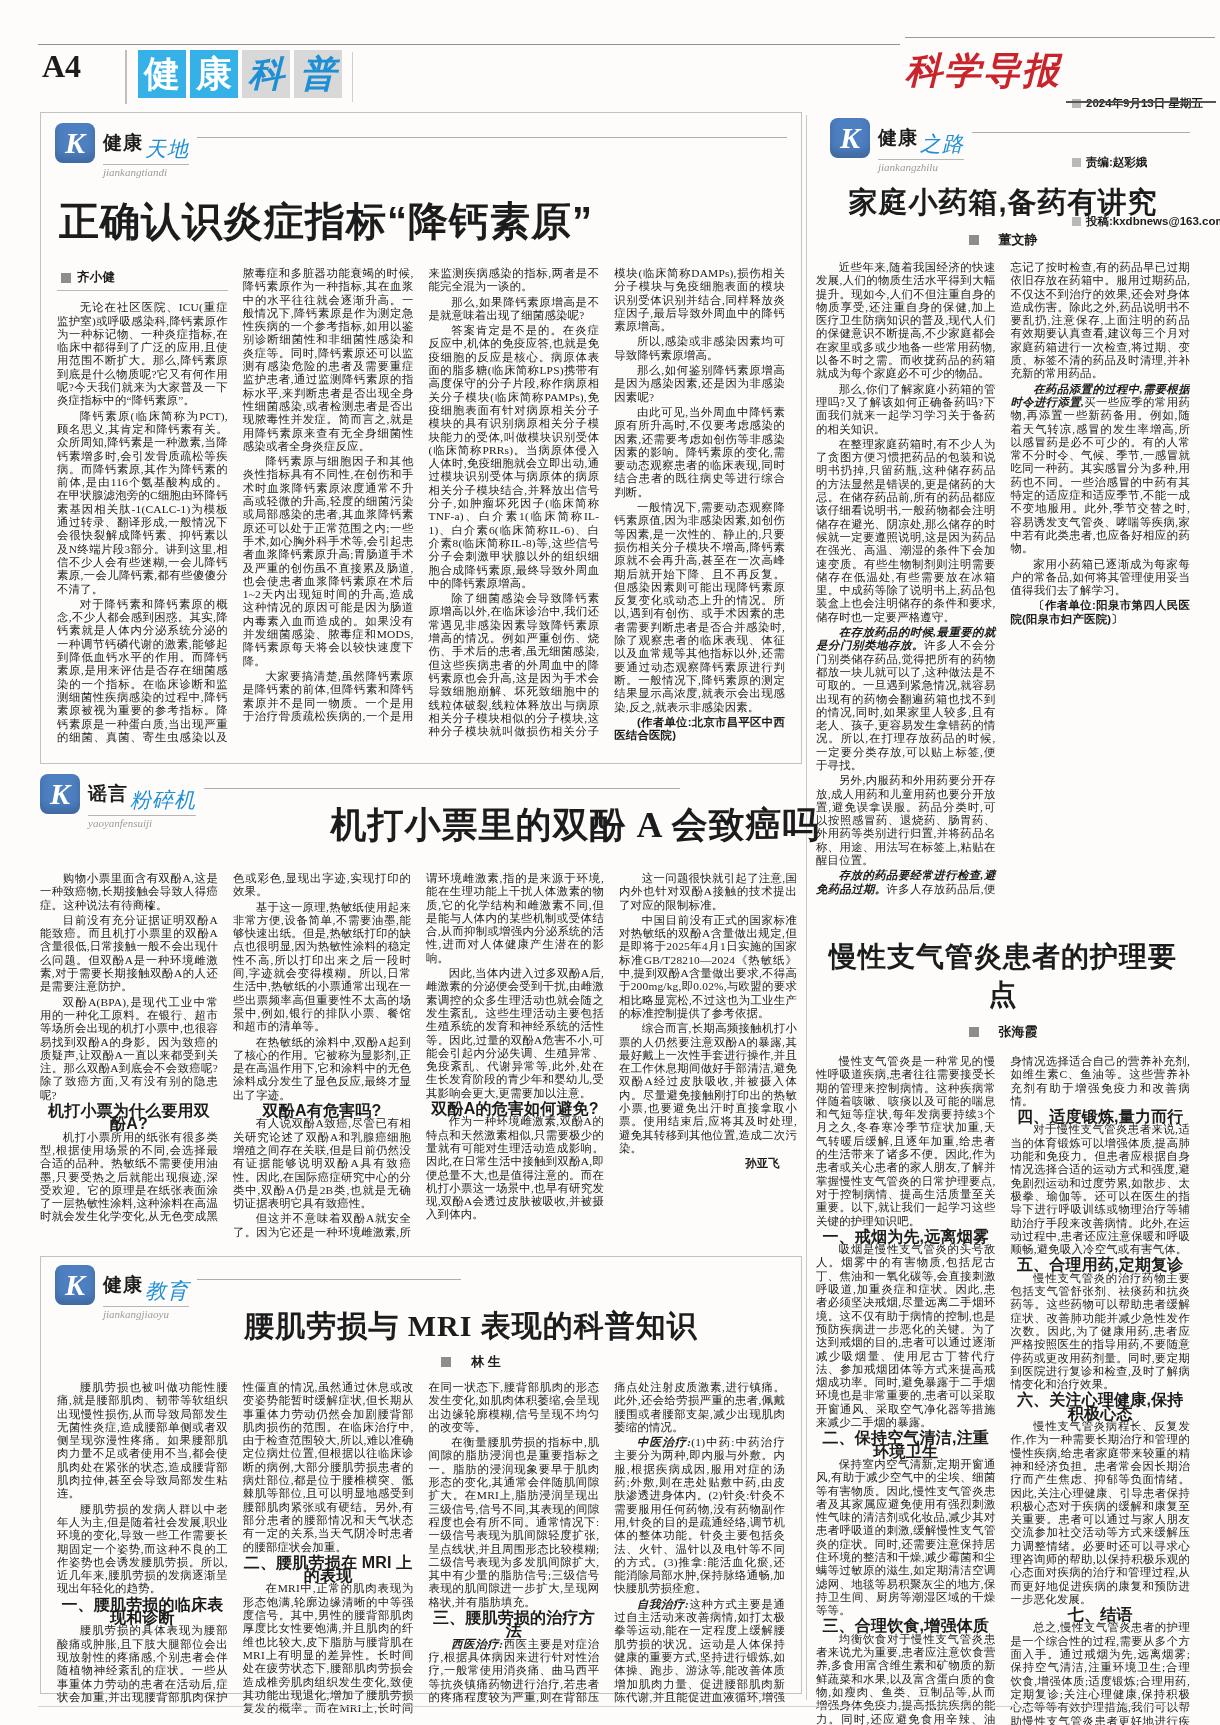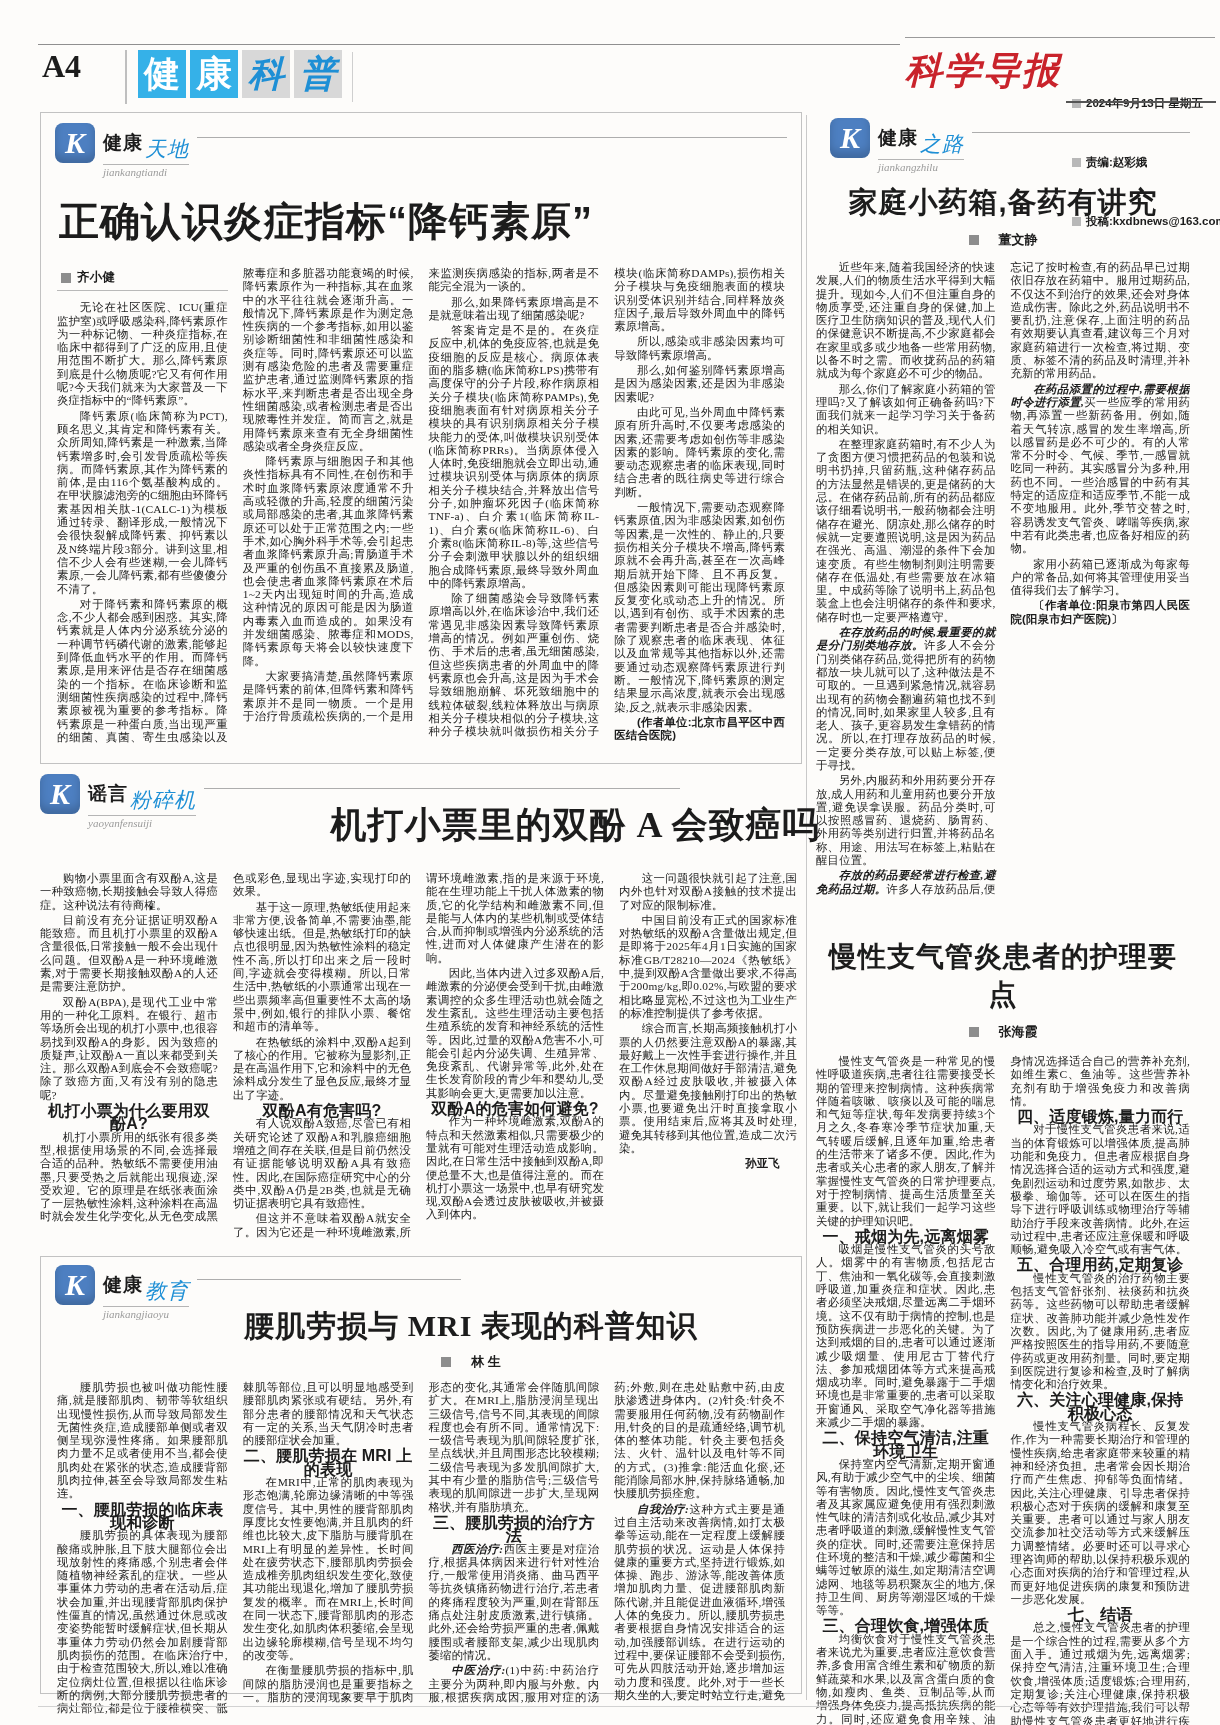--- a/index.html
+++ b/index.html
@@ -223,20 +223,21 @@
     </div>
     <div class="sec-line"></div>
   </div>
   <div class="headline" style="font-size:30px;text-align:center;margin-top:-14px;padding-left:100px;font-family:'Liberation Serif','DejaVu Serif',serif;">腰肌劳损与 MRI 表现的科普知识</div>
   <div class="byline" style="margin-top:6px;padding-left:100px;">
     <span class="sq"></span>
     <span>林 生</span>
   </div>
   <div class="body cols4" style="margin:10px 16px 0 16px;height:336px;">
       <p class="b-p">腰肌劳损也被叫做功能性腰痛,就是腰部肌肉、韧带等软组织出现慢性损伤,从而导致局部发生无菌性炎症,造成腰部单侧或者双侧呈现弥漫性疼痛。如果腰部肌肉力量不足或者使用不当,都会使肌肉处在紧张的状态,造成腰背部肌肉拉伸,甚至会导致局部发生粘连。</p>
+      <p class="b-p">腰肌劳损的发病人群以中老年人为主,但是随着社会发展,职业环境的变化,导致一些工作需要长期固定一个姿势,而这种不良的工作姿势也会诱发腰肌劳损。所以,近几年来,腰肌劳损的发病逐渐呈现出年轻化的趋势。</p>
       <h4 class="b-h">一、腰肌劳损的临床表现和诊断</h4>
       <p class="b-p">腰肌劳损的具体表现为腰部酸痛或肿胀,且下肢大腿部位会出现放射性的疼痛感,个别患者会伴随植物神经紊乱的症状。一些从事重体力劳动的患者在活动后,症状会加重,并出现腰背部肌肉保护性僵直的情况,虽然通过休息或改变姿势能暂时缓解症状,但长期从事重体力劳动仍然会加剧腰背部肌肉损伤的范围。在临床治疗中,由于检查范围较大,所以,难以准确定位病灶位置,但根据以往临床诊断的病例,大部分腰肌劳损患者的病灶部位,都是位于腰椎横突、骶棘肌等部位,且可以明显地感受到腰部肌肉紧张或有硬结。另外,有部分患者的腰部情况和天气状态有一定的关系,当天气阴冷时患者的腰部症状会加重。</p>
       <h4 class="b-h">二、腰肌劳损在 MRI 上的表现</h4>
       <p class="b-p">在MRI中,正常的肌肉表现为形态饱满,轮廓边缘清晰的中等强度信号。其中,男性的腰背部肌肉厚度比女性要饱满,并且肌肉的纤维也比较大,皮下脂肪与腰背肌在MRI上有明显的差异性。长时间处在疲劳状态下,腰部肌肉劳损会造成椎旁肌肉组织发生变化,致使其功能出现退化,增加了腰肌劳损复发的概率。而在MRI上,长时间在同一状态下,腰背部肌肉的形态发生变化,如肌肉体积萎缩,会呈现出边缘轮廓模糊,信号呈现不均匀的改变等。</p>
       <p class="b-p">在衡量腰肌劳损的指标中,肌间隙的脂肪浸润也是重要指标之一。脂肪的浸润现象要早于肌肉形态的变化,其通常会伴随肌间隙扩大。在MRI上,脂肪浸润呈现出三级信号,信号不同,其表现的间隙程度也会有所不同。通常情况下:一级信号表现为肌间隙轻度扩张,呈点线状,并且周围形态比较模糊;二级信号表现为多发肌间隙扩大,其中有少量的脂肪信号;三级信号表现的肌间隙进一步扩大,呈现网格状,并有脂肪填充。</p>
       <h4 class="b-h">三、腰肌劳损的治疗方法</h4>
       <p class="b-p"><span class="lead">西医治疗:</span>西医主要是对症治疗,根据具体病因来进行针对性治疗,一般常使用消炎痛、曲马西平等抗炎镇痛药物进行治疗,若患者的疼痛程度较为严重,则在背部压痛点处注射皮质激素,进行镇痛。此外,还会给劳损严重的患者,佩戴腰围或者腰部支架,减少出现肌肉萎缩的情况。</p>
       <p class="b-p"><span class="lead">中医治疗:</span>(1)中药:中药治疗主要分为两种,即内服与外敷。内服,根据疾病成因,服用对症的汤药;外敷,则在患处贴敷中药,由皮肤渗透进身体内。(2)针灸:针灸不需要服用任何药物,没有药物副作用,针灸的目的是疏通经络,调节机体的整体功能。针灸主要包括灸法、火针、温针以及电针等不同的方式。(3)推拿:能活血化瘀,还能消除局部水肿,保持脉络通畅,加快腰肌劳损痊愈。</p>
       <p class="b-p"><span class="lead">自我治疗:</span>这种方式主要是通过自主活动来改善病情,如打太极拳等运动,能在一定程度上缓解腰肌劳损的状况。运动是人体保持健康的重要方式,坚持进行锻炼,如体操、跑步、游泳等,能改善体质增加肌肉力量、促进腰部肌肉新陈代谢,并且能促进血液循环,增强人体的免疫力。所以,腰肌劳损患者要根据自身情况安排适合的运动,加强腰部训练。在进行运动的过程中,要保证腰部不会受到损伤,可先从四肢活动开始,逐步增加运动力度和强度。此外,对于一些长期久坐的人,要定时站立行走,避免长时间保持一个固定的姿势,导致脊柱发生生理性弯曲。</p>
     </div>

